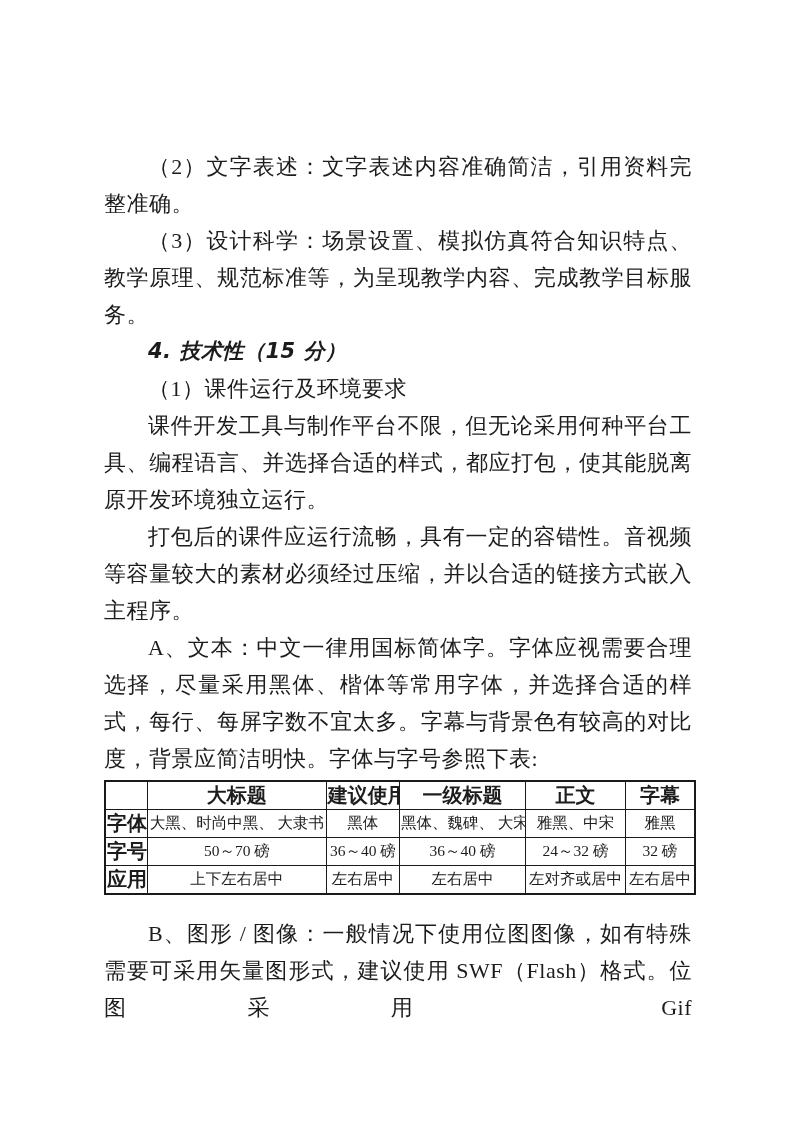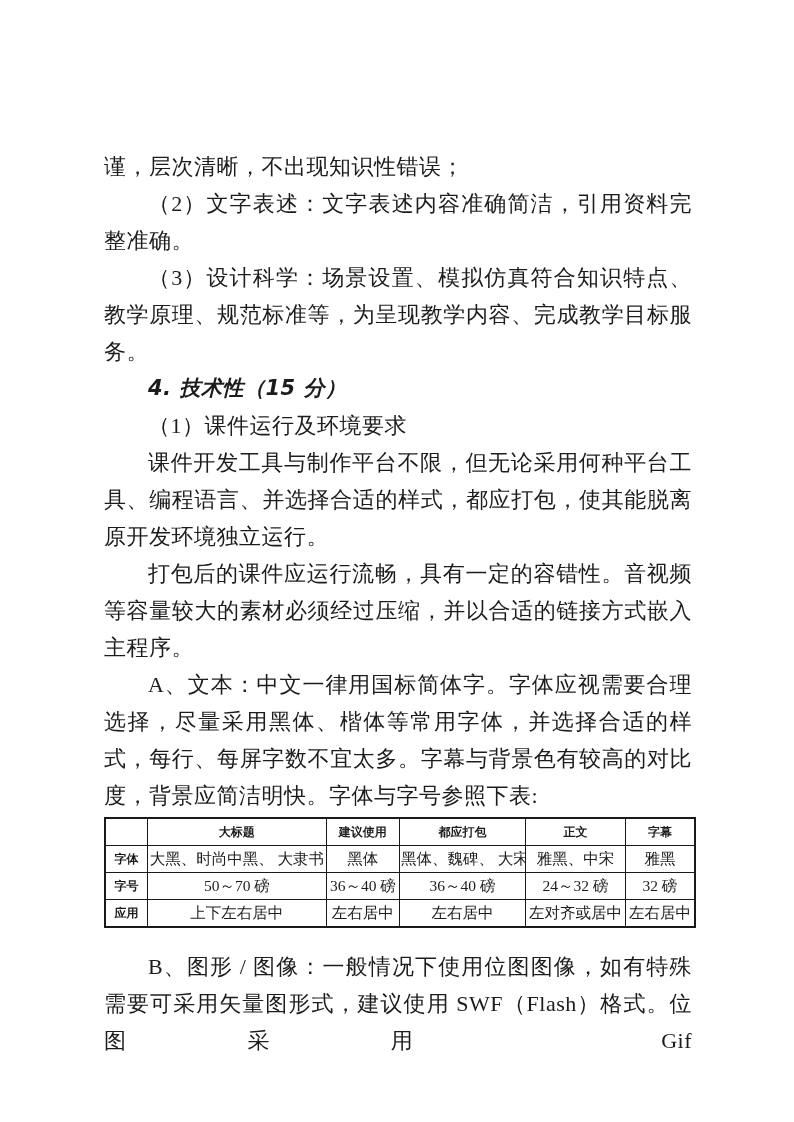--- a/index.html
+++ b/index.html
@@ -55,37 +55,36 @@
     padding: 0 1px;
     text-align: center;
     vertical-align: middle;
     white-space: nowrap;
     overflow: hidden;
     color: #1c1c1c;
   }
   .spec-table th {
     font-family: "DejaVu Sans", "Liberation Sans", sans-serif;
     font-weight: bold;
-    font-size: 12px;
+    font-size: 20px;
   }
   .spec-table td {
     font-family: Liberation Serif, serif;
     font-size: 15.5px;
   }
   #paras-bottom {
     margin-top: 20px;
   }
 </style>
 </head>
 <body>
 
 <div class="doc-page">
   <div class="content">
     <div id="paras-top">
-        <p class="para first">谨，层次清晰，不出现知识性错误；</p>
         <p class="para">（2）文字表述：文字表述内容准确简洁，引用资料完整准确。</p>
         <p class="para">（3）设计科学：场景设置、模拟仿真符合知识特点、教学原理、规范标准等，为呈现教学内容、完成教学目标服务。</p>
         <p class="para heading">4. 技术性（15 分）</p>
         <p class="para">（1）课件运行及环境要求</p>
         <p class="para">课件开发工具与制作平台不限，但无论采用何种平台工具、编程语言、并选择合适的样式，都应打包，使其能脱离原开发环境独立运行。</p>
         <p class="para">打包后的课件应运行流畅，具有一定的容错性。音视频等容量较大的素材必须经过压缩，并以合适的链接方式嵌入主程序。</p>
         <p class="para">A、文本：中文一律用国标简体字。字体应视需要合理选择，尽量采用黑体、楷体等常用字体，并选择合适的样式，每行、每屏字数不宜太多。字幕与背景色有较高的对比度，背景应简洁明快。字体与字号参照下表:</p>
       </div>
     <table class="spec-table">
       <colgroup id="t-cols">
@@ -94,21 +93,21 @@
           <col style="width: 12.4%;">
           <col style="width: 21.4%;">
           <col style="width: 16.9%;">
           <col style="width: 11.8%;">
         </colgroup>
       <thead id="t-head">
           <tr>
             <th></th>
             <th>大标题</th>
             <th>建议使用</th>
-            <th>都应打包</th>
+            <th>一级标题</th>
             <th>正文</th>
             <th>字幕</th>
           </tr>
         </thead>
       <tbody id="t-body">
           <tr>
             <th>字体</th>
             <td>大黑、时尚中黑、 大隶书</td>
             <td>黑体</td>
             <td>黑体、魏碑、 大宋</td>

